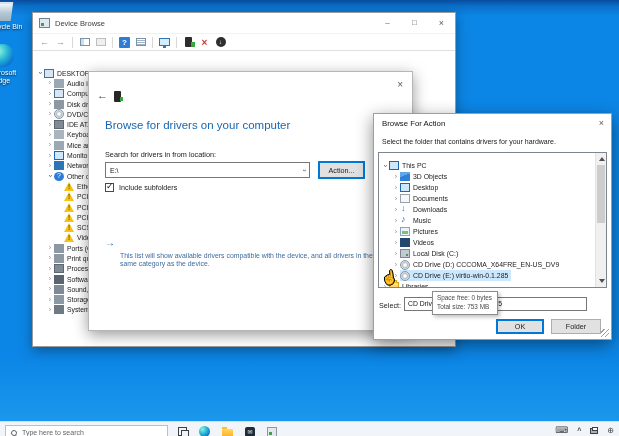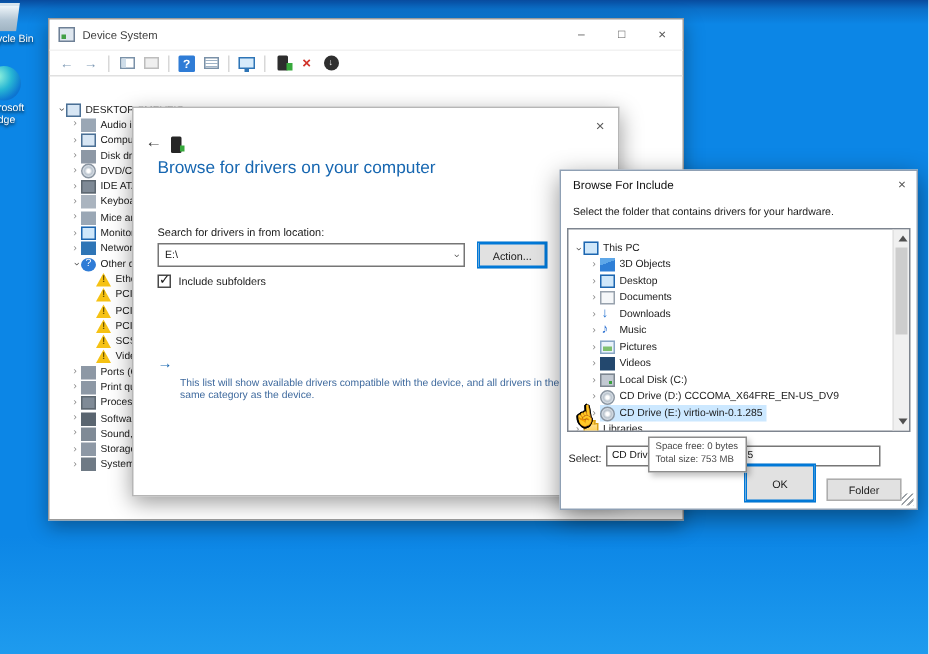--- a/index.html
+++ b/index.html
@@ -94,21 +94,21 @@
                        border:1px solid #d8a21a; border-bottom:0; }
 
   
   .win-ud { left: 88px; top: 71px; width: 325px; height: 260px; border: 1px solid #b6b6b6;
             box-shadow: 0 4px 14px rgba(0,0,0,.4); }
   .ud-close { right: 9px; top: 8px; }
   .ud-back { position: absolute; left: 8px; top: 17px; font-size: 11px; color: #444; }
   .ud-icon { position: absolute; left: 25px; top: 19px; width: 7px; height: 11px; background: #262626; border-radius: 1px; }
   .ud-icon::after { content:""; position:absolute; right:-2px; bottom:1px; width:3px; height:4px; background:#37a93c; }
   .ud-title { position: absolute; left: 37px; top: 21px; font-size: 7.8px; color: #111; }
-  .ud-heading { position: absolute; left: 16px; top: 34px; font-size: 11.5px; color: #1767b1; }
+  .ud-heading { position: absolute; left: 16px; top: 47px; font-size: 11.5px; color: #1767b1; }
   .ud-loclabel { position: absolute; left: 16px; top: 78px; font-size: 7.3px; color: #1a1a1a; }
   .ud-combo { position: absolute; left: 16px; top: 90px; width: 205px; height: 16px; border: 1px solid #767676;
               display: flex; align-items: center; font-size: 7px; color: #111; padding: 0 4px; }
   .ud-combo .dd { margin-left: auto; color: #444; font-size: 7px; transform: rotate(90deg); }
   .btn { background: #e1e1e1; border: 1px solid #adadad; display: flex; align-items: center; justify-content: center;
          font-size: 7.2px; color: #1a1a1a; }
   .btn.focus { border: 1px solid #0078d7; box-shadow: inset 0 0 0 1px #0078d7; }
   .ud-browse { position: absolute; left: 229px; top: 89px; width: 47px; height: 18px; }
   .ud-cbrow { position: absolute; left: 16px; top: 111px; display: flex; align-items: center; }
   .cb { width: 9px; height: 9px; border: 1px solid #4a4a4a; background: #fff; position: relative; flex: none; }
@@ -132,21 +132,21 @@
   .bff-rows { position: absolute; left: 0; top: 0; right: 11px; bottom: 0; padding-top: 7px; overflow: hidden; }
   .bff-rows .trow { height: 11px; font-size: 6.9px; color: #1a1a1a; }
   .bff-sb { position: absolute; right: 0; top: 0; bottom: 0; width: 11px; background: #f0f0f0; border-left: 1px solid #e2e2e2; }
   .sb-up, .sb-dn { position: absolute; left: 3px; width: 0; height: 0; border-left: 3px solid transparent; border-right: 3px solid transparent; }
   .sb-up { top: 4px; border-bottom: 4px solid #505050; }
   .sb-dn { bottom: 4px; border-top: 4px solid #505050; }
   .sb-thumb { position: absolute; left: 1px; top: 12px; width: 8px; height: 58px; background: #cdcdcd; }
   .bff-folderlabel { position: absolute; left: 5px; top: 187px; font-size: 7.2px; color: #1a1a1a; }
   .bff-field { position: absolute; left: 30px; top: 183px; width: 183px; height: 14px; border: 1px solid #767676;
                font-size: 6.8px; color: #111; padding: 2px 3px; white-space: nowrap; overflow: hidden; }
-  .bff-ok { position: absolute; left: 122px; top: 195px; width: 48px; height: 26px; }
+  .bff-ok { position: absolute; left: 122px; top: 205px; width: 48px; height: 15px; }
   .bff-cancel { position: absolute; left: 177px; top: 205px; width: 50px; height: 15px; }
   .bff-grip { position: absolute; right: 2px; bottom: 2px; width: 8px; height: 8px;
               background: repeating-linear-gradient(135deg, transparent 0 2px, #9aa0a6 2px 3px); }
 
   
   .tooltip { position: absolute; left: 432px; top: 291px; width: 66px; height: 24px; background: #fff;
              border: 1px solid #8c8c8c; box-shadow: 2px 2px 4px rgba(0,0,0,.25); font-size: 6.4px;
              color: #4a4a4a; padding: 2px 4px; line-height: 8.6px; z-index: 50; }
   .hand { position: absolute; left: 382px; top: 270px; font-size: 13px; color: #fff; z-index: 60;
           text-shadow: -1px 0 #000, 1px 0 #000, 0 -1px #000, 0 1px #000; transform: rotate(-8deg); }
@@ -191,21 +191,21 @@
     <div>Recycle Bin</div>
   </div>
   <div class="desk-icon" style="left:-22px;top:44px;width:48px">
     <div class="edge-shape"></div>
     <div style="width:34px;margin:0 auto">Microsoft Edge</div>
   </div>
 
   <div class="win win-dm">
     <div class="dm-titlebar">
       <span class="dm-appicon"></span>
-      <span class="dm-title">Device System</span>
+      <span class="dm-title">Device Browse</span>
       <span class="dm-caps">
         <span class="cap-btn">–</span>
         <span class="cap-btn">□</span>
         <span class="cap-btn" style="font-size:9px">×</span>
       </span>
     </div>
     <div class="dm-toolbar">
       <span class="tb tb-nav">←</span>
       <span class="tb tb-nav">→</span>
       <span class="tb-sep"></span>
@@ -377,21 +377,21 @@
       <label>Include subfolders</label>
     </div>
     <span class="ud-pickarrow">→</span>
     <div class="ud-note">
       <div>This list will show available drivers compatible with the device, and all drivers in the</div>
       <div>same category as the device.</div>
     </div>
   </div>
 
   <div class="win win-bff">
-    <span class="bff-title">Browse For Include</span>
+    <span class="bff-title">Browse For Action</span>
     <span class="xclose bff-close">×</span>
     <div class="bff-instr">Select the folder that contains drivers for your hardware.</div>
     <div class="bff-panel">
       <div class="bff-rows" id="bff-tree">
           <div class="trow" style="padding-left: 2px;">
             <span class="chev open">›</span>
             <span class="ti ti-thispc"></span>
             <span class="tlabel">This PC</span>
           </div>
           <div class="trow" style="padding-left: 13px;">
@@ -465,14 +465,35 @@
     <div class="bff-grip"></div>
   </div>
 
   <div class="tooltip">
     <div>Space free: 0 bytes</div>
     <div>Total size: 753 MB</div>
   </div>
 
   <div class="hand">☝</div>
 
+  <div class="taskbar">
+    <div class="tsearch">
+      <span class="mag"></span>
+      <input type="text" placeholder="Type here to search" style="">
+    </div>
+    <div class="tapps">
+      <span class="ic-taskview"></span>
+      <span class="ic-edge"></span>
+      <span class="ic-folder"></span>
+      <span class="ic-mail">
+          <span>✉</span>
+        </span>
+      <span class="ic-devmgr"></span>
+    </div>
+    <div class="ttray">
+      <span class="tr-kbd">⌨</span>
+      <span class="tr-chev">^</span>
+      <span class="tr-printer"></span>
+      <span class="tr-globe">⊕</span>
+    </div>
+  </div>
 
 </div>
 
 </body></html>

